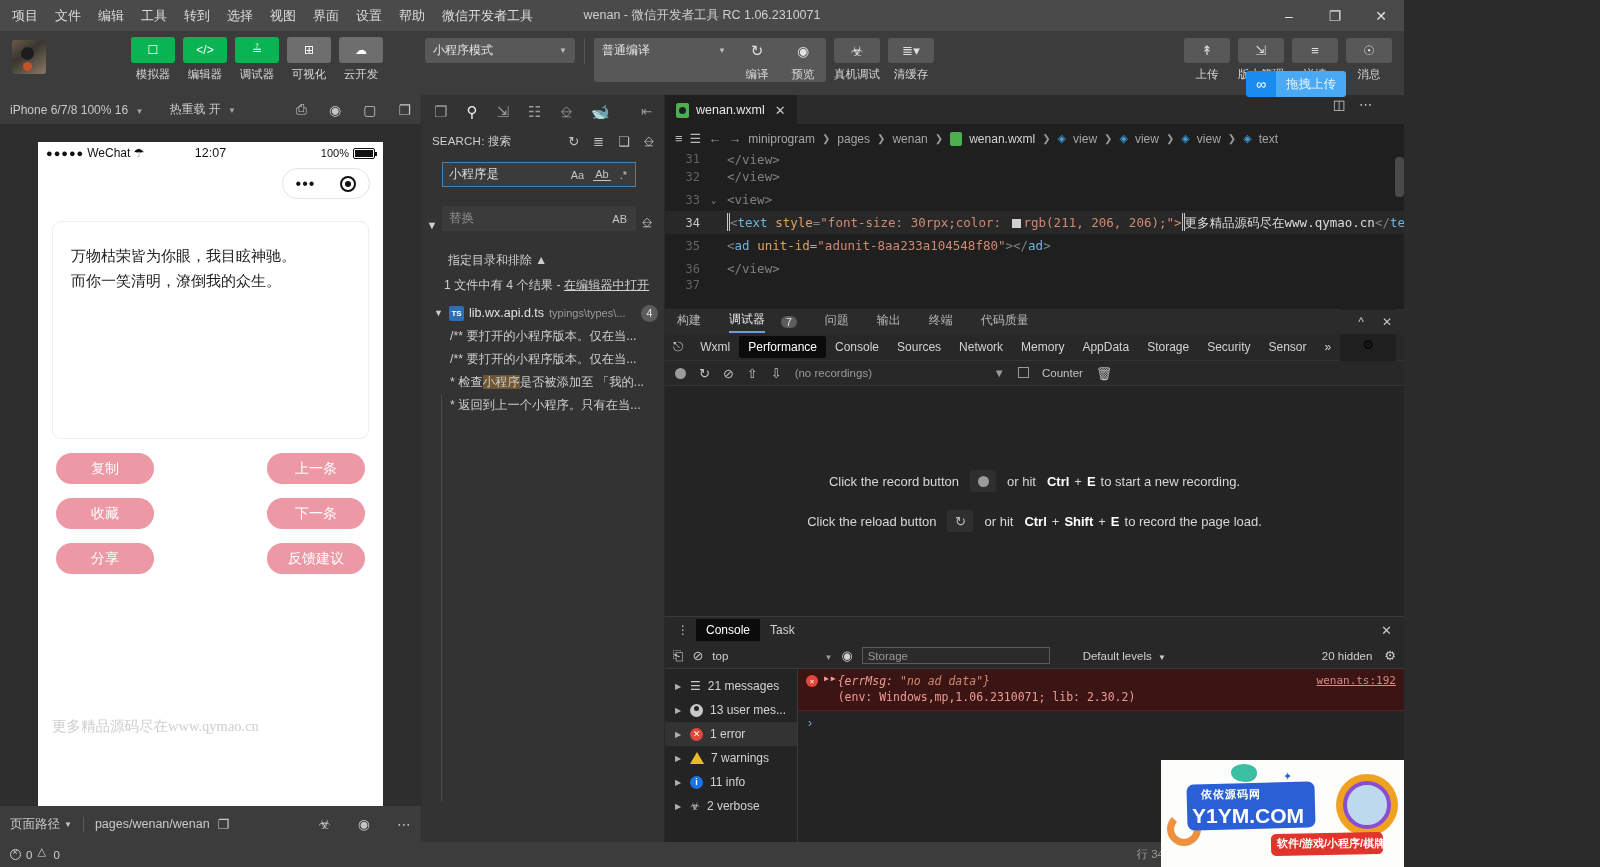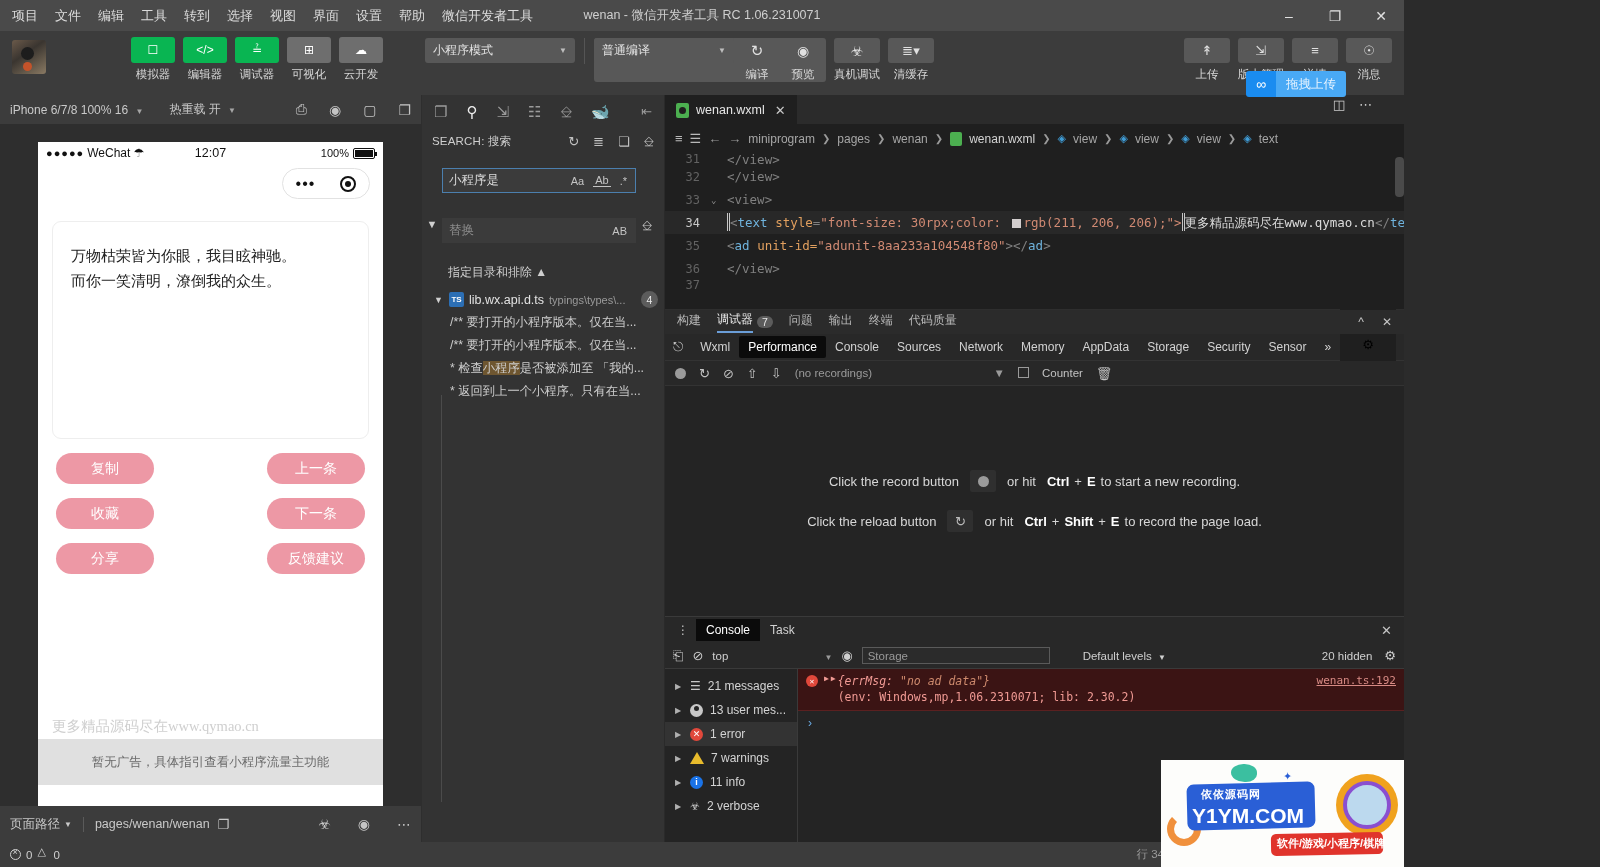--- a/index.html
+++ b/index.html
@@ -104,21 +104,21 @@
 
   
   .explorer { width:243px; background:#333333; border-right:1px solid #2a2a2a; position:relative; }
   .actbar { height:33px; display:flex; align-items:center; gap:19px; padding:0 12px; color:#9b9b9b;
      font-size:15px; }
   .actbar .act.sel { color:#ededed; }
   .actbar .collapse { margin-left:auto; font-size:13px; }
   .searchhdr { height:27px; display:flex; align-items:center; padding:0 10px; }
   .searchhdr .t { color:#cfcfcf; font-size:11.5px; letter-spacing:.2px; }
   .searchhdr .acts { margin-left:auto; display:flex; gap:14px; color:#c0c0c0; font-size:13px; }
-  .srow { display:flex; align-items:flex-start; padding:0 6px 12px 0; margin:13px 0 0 0; }
+  .srow { display:flex; align-items:flex-end; padding:0 6px 12px 0; margin:7px 0 0 0; }
   .chev { width:20px; text-align:center; color:#cfcfcf; font-size:11px; }
   .sinput { flex:1; height:25px; background:#3b3b3b; border:1px solid #3b3b3b; display:flex;
      align-items:center; padding:0 6px; }
   .sinput.focus { border:1px solid #4b7fae; }
   .sinput .val { color:#dcdcdc; font-size:12.5px; flex:1; }
   .sinput .ph { color:#8c8c8c; font-size:12.5px; flex:1; }
   .sinput .opts { display:flex; gap:7px; color:#c4c4c4; font-size:11px; align-items:center;}
   .sinput .opts .bx { padding:0 2px; }
   .sinput .opts .bx.u { border-bottom:1px solid #c4c4c4; }
   .outbtn { width:22px; text-align:center; color:#c8c8c8; font-size:13px; }
@@ -166,21 +166,21 @@
   .cnt { color:#dcdcdc; }
   .swatch { display:inline-block; width:9px; height:9px; background:#d3cece; vertical-align:-1px;
      margin:0 3px; }
   .cursorbox { display:inline-block; border-left:1px solid #c6c6c6; border-right:1px solid #c6c6c6;
      height:18px; vertical-align:-4px; width:3px; }
   .scrollv { position:absolute; right:0; top:4px; width:9px; height:40px; background:#4a4a4a; border-radius:4px;}
 
   
   .dev { flex:1; display:flex; flex-direction:column; border-top:1px solid #2e2e2e; background:#2b2b2b;
      min-height:0; }
-  .devtabs { height:24px; display:flex; align-items:center; gap:16px; padding:0 12px; position:relative;
+  .devtabs { height:24px; display:flex; align-items:center; gap:28px; padding:0 12px; position:relative;
      background:#2b2b2b; }
   .devtabs .dt { color:#b7b7b7; font-size:12px; padding-bottom:3px; white-space:nowrap; }
   .devtabs .dt.sel { color:#e9e9e9; border-bottom:2px solid #6b9ed8; }
   .devtabs .bdg { background:#5c5c5c; color:#eaeaea; font-size:10.5px; border-radius:8px; padding:0 5px;
      margin-left:-12px; }
   .devtabs .r { margin-left:auto; display:flex; gap:18px; color:#c6c6c6; font-size:12px; align-items:center;}
   .dtools { background:#282828; height:27px; display:flex; align-items:center; gap:0; padding:0 8px;
      border-bottom:1px solid #333; }
   .dtools .ptab { color:#d2d2d2; font-size:12px; padding:4px 9px; border-radius:2px; white-space:nowrap;}
   .dtools .ptab.sel { background:#0b0b0b; color:#fff; }
@@ -444,21 +444,20 @@
           <div class="btnrow">
             <div class="pbtn">收藏</div>
             <div class="pbtn">下一条</div>
           </div>
           <div class="btnrow">
             <div class="pbtn">分享</div>
             <div class="pbtn">反馈建议</div>
           </div>
 
           <div class="wm">更多精品源码尽在www.qymao.cn</div>
-          <div class="adbox">暂无广告，具体指引查看小程序流量主功能</div>
         </div>
       </div>
 
       <div class="simfoot">
         <span>页面路径</span>
         <span style="font-size:8px;margin-left:4px;">▼</span>
         <span class="sep"></span>
         <span>pages/wenan/wenan</span>
         <span style="margin-left:8px;font-size:13px;">❐</span>
         <span class="rgt">
@@ -509,20 +508,23 @@
           <span class="ph">替换</span>
           <span class="opts">
             <span class="bx">AB</span>
           </span>
         </div>
         <span class="outbtn">⎒</span>
       </div>
 
       <div class="sublbl">指定目录和排除 ▲</div>
 
+      <div class="resultline">
+        <span>1 文件中有 4 个结果 - </span><a href="#">在编辑器中打开</a>
+      </div>
 
       <div class="filerow">
         <span class="ar">▼</span>
         <span class="tsicon">TS</span>
         <span class="fn">lib.wx.api.d.ts</span>
         <span class="fp">typings\types\...</span>
         <span class="cntbadge">4</span>
       </div>
 
       <div class="matchrow">

